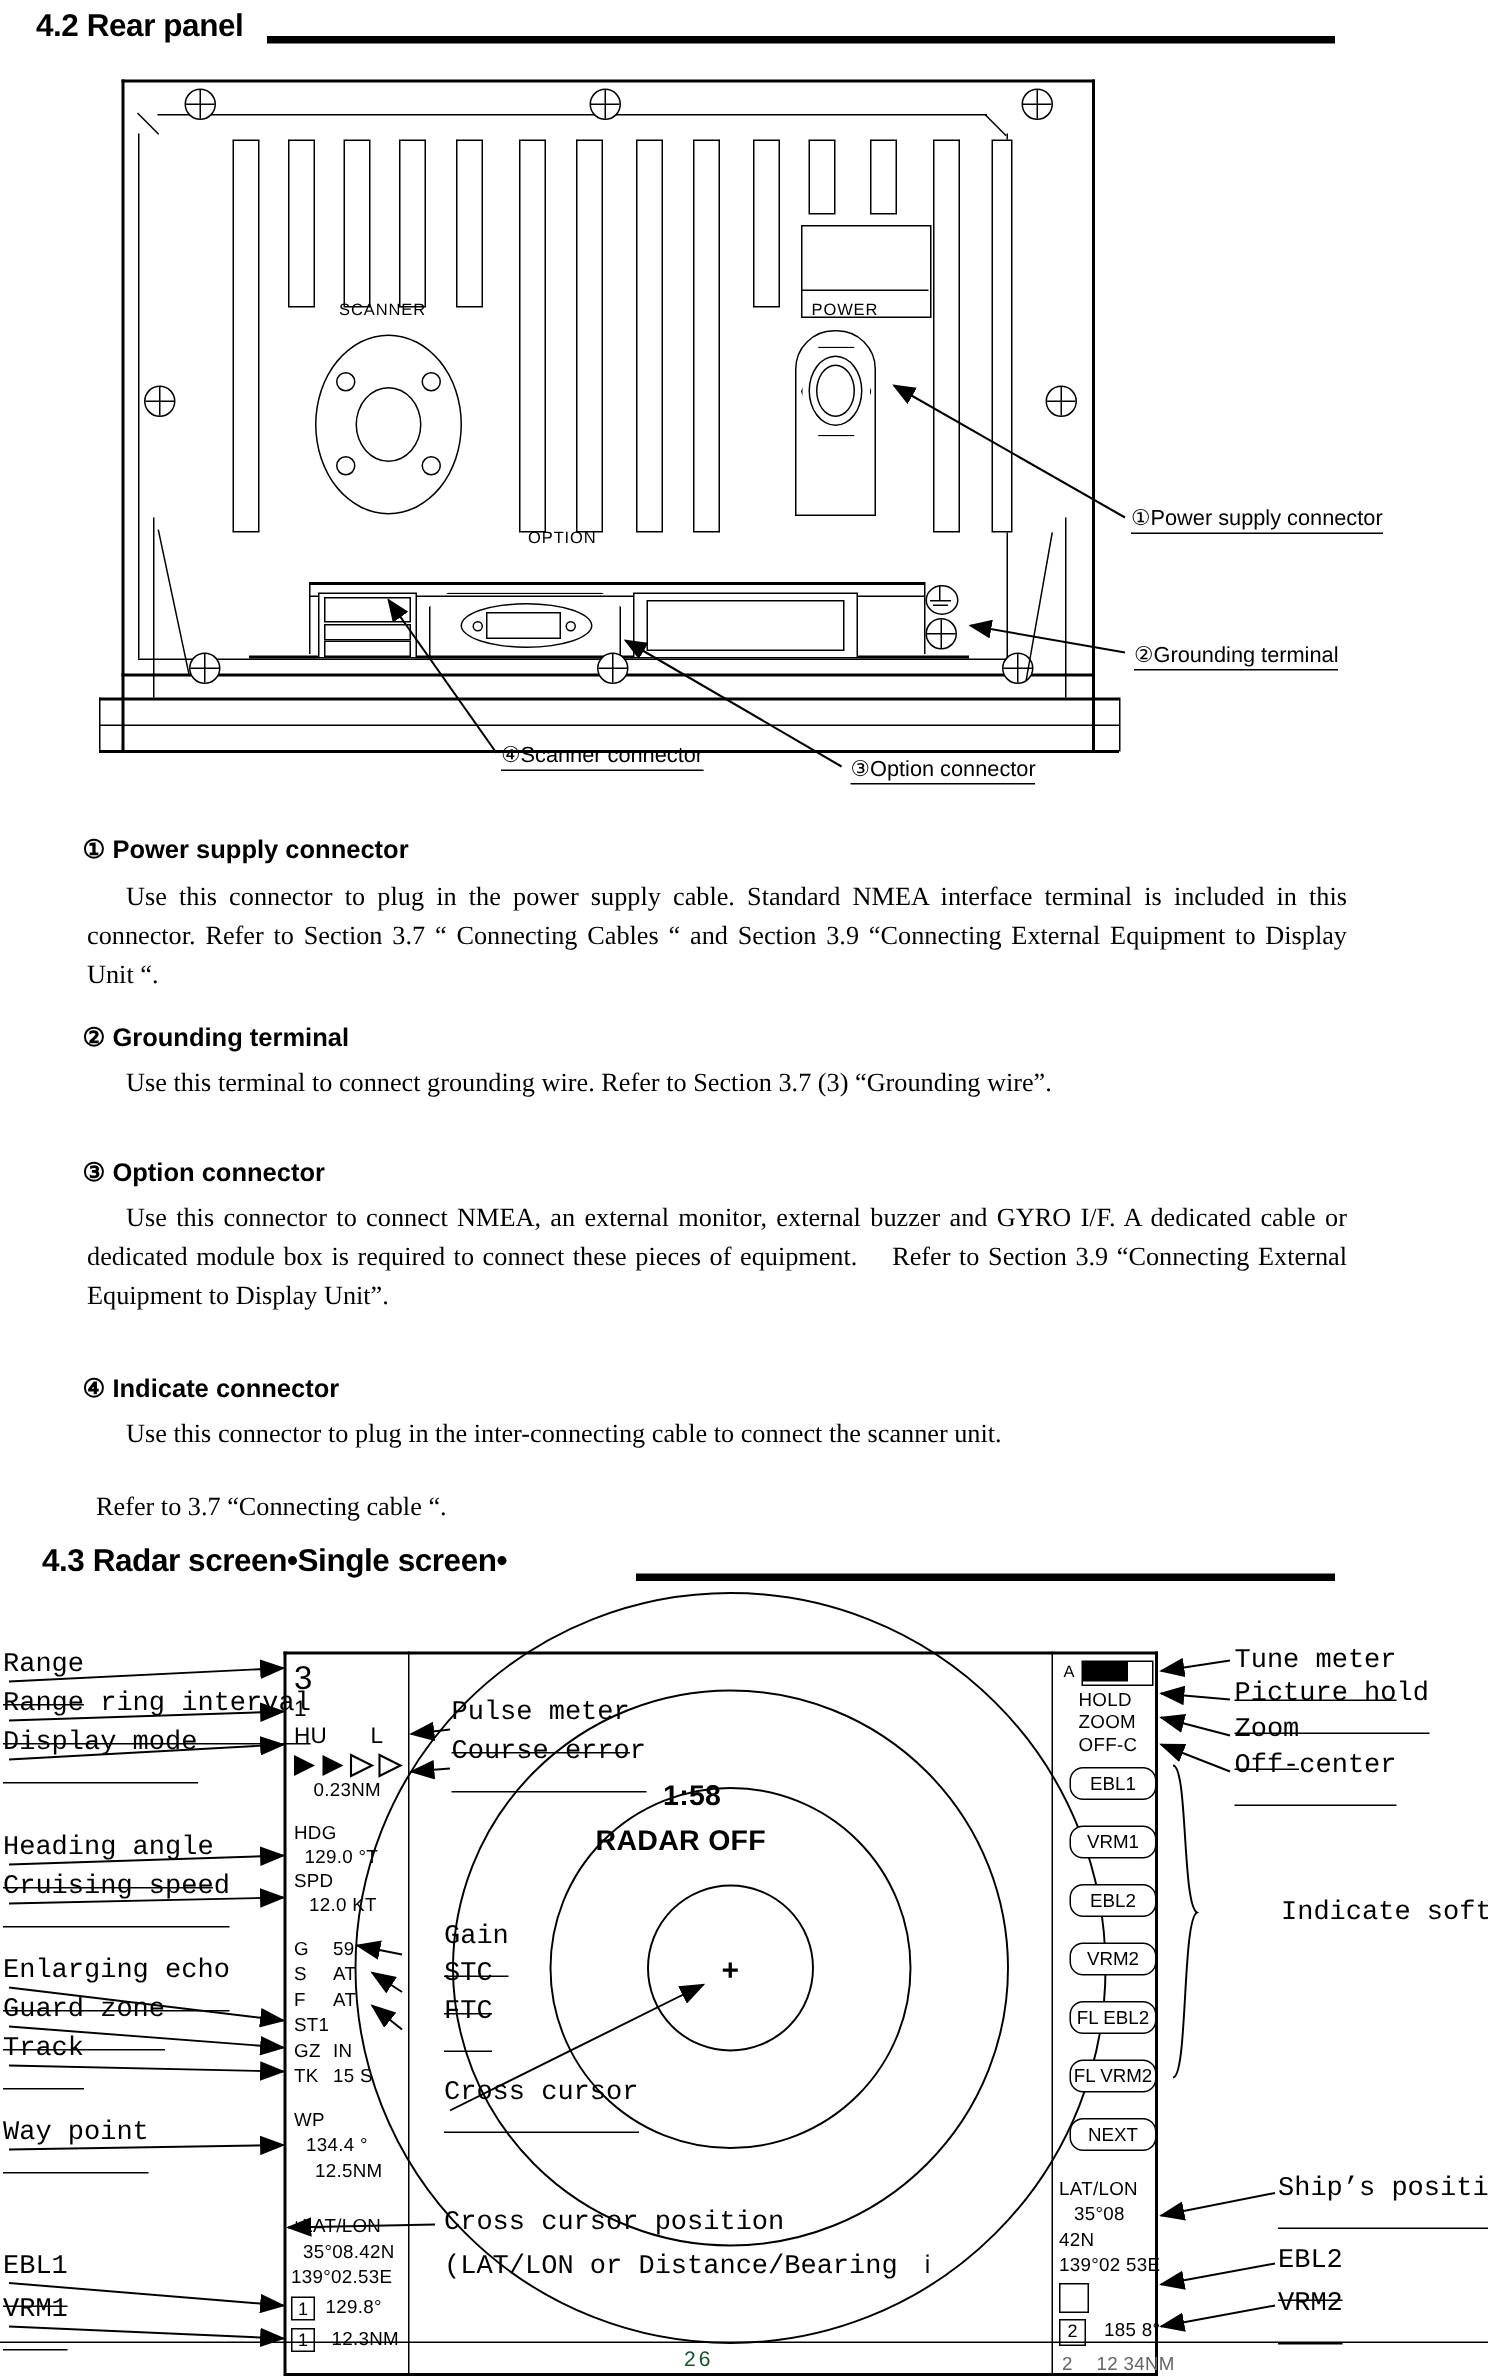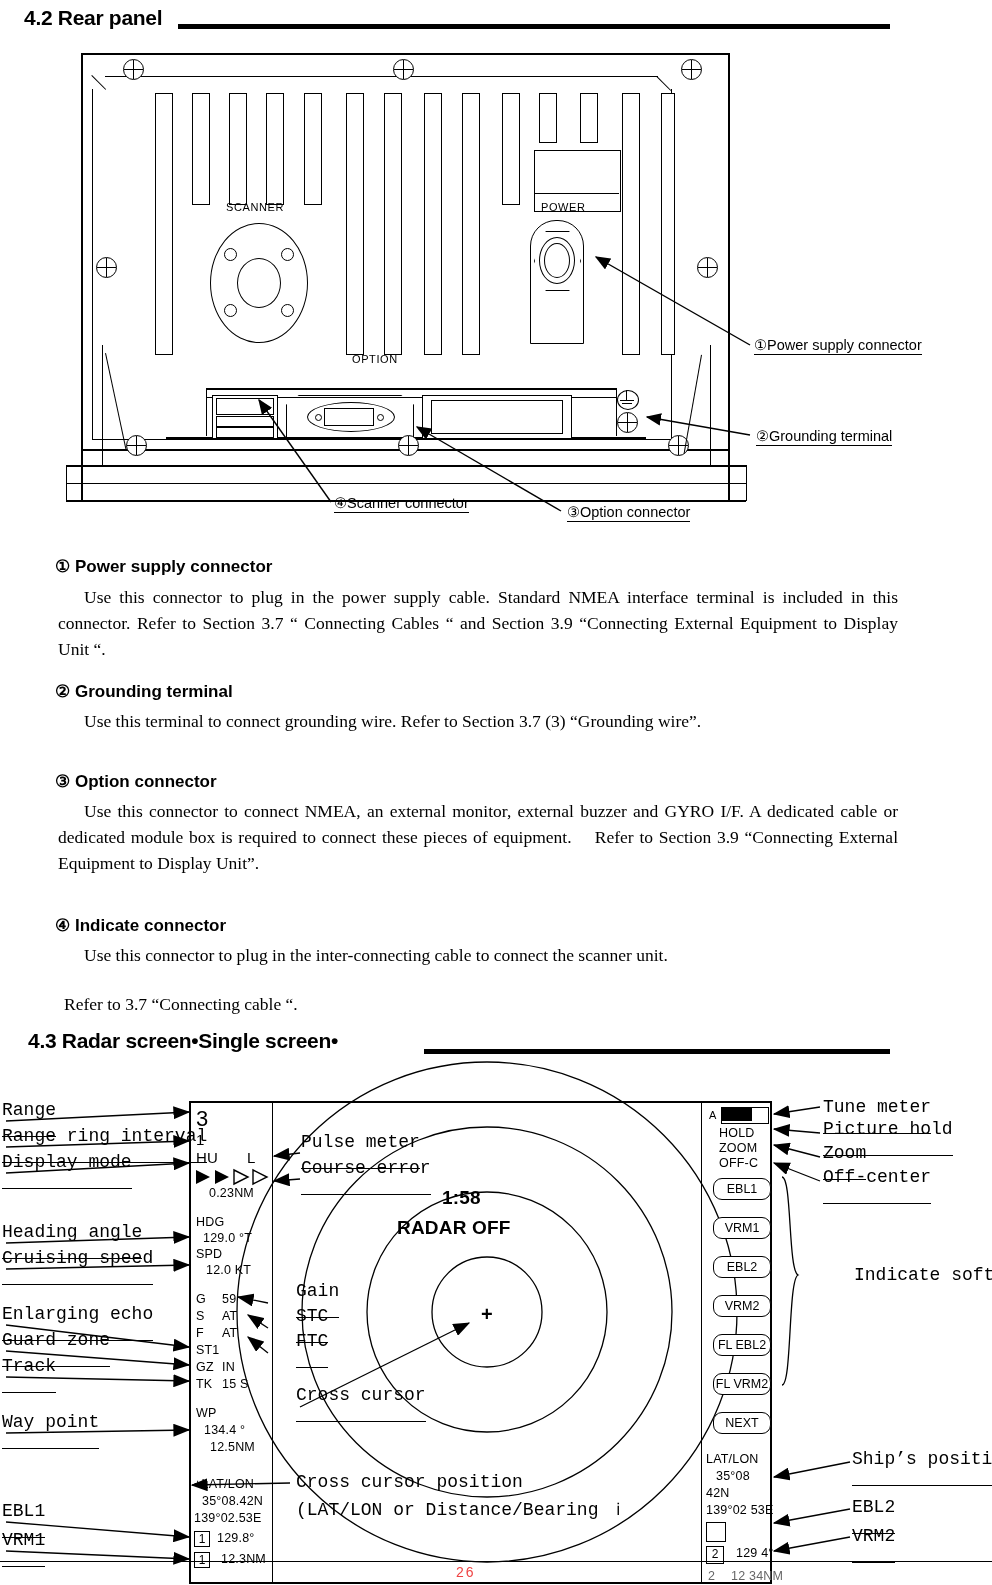--- a/index.html
+++ b/index.html
@@ -76,21 +76,21 @@
     background:#fff; font-family:"Liberation Sans", sans-serif;
     font-size:12.5px; text-align:center; line-height:20px; height:20px;
   }
   .numbox{
     position:absolute; border:1.6px solid #000; background:#fff;
     font-family:"Liberation Sans", sans-serif; font-size:12px;
     text-align:center; line-height:14px;
   }
   .pgnum{
     position:absolute; font-family:"Liberation Sans", sans-serif;
-    font-size:14px; color:#ef4444; letter-spacing:2px;
+    font-size:14px; color:#14532d; letter-spacing:2px;
   }
 </style>
 </head>
 <body>
 
 <div class="abs sec-head" style="left:24px; top:6px;">4.2 Rear panel</div>
 <div class="abs head-rule" style="left:178px; top:24px; width:712px;"></div>
 
 <div class="abs" style="left:0px; top:45px; width:992px; height:495px;margin-left:34px;">
 
@@ -305,21 +305,21 @@
   <div class="softkey" style="left:713px; top:288px; width:56px;">FL VRM2</div>
   <div class="softkey" style="left:713px; top:327px; width:56px;">NEXT</div>
 
   <div class="abs scr-txt" style="left:706px; top:367px;">LAT/LON</div>
   <div class="abs scr-txt" style="left:716px; top:384px;">35°08</div>
   <div class="abs scr-txt" style="left:706px; top:401px;">42N</div>
   <div class="abs scr-txt" style="left:706px; top:418px;">139°02  53E</div>
 
   <div class="abs" style="left:706px; top:437px; width:18px; height:18px; border:1.6px solid #000;"></div>
   <div class="numbox" style="left:706px; top:461px; width:16px; height:16px;">2</div>
-  <div class="abs scr-txt" style="left:736px; top:461px;">129  4°</div>
+  <div class="abs scr-txt" style="left:736px; top:461px;">185  8°</div>
   <div class="abs scr-txt" style="left:708px; top:484px; color:#666;">2</div>
   <div class="abs scr-txt" style="left:731px; top:484px; color:#666;">12  34NM</div>
 
   <svg class="abs" width="992" height="500" style="left:0; top:0; overflow:visible;">
     <defs>
       <marker id="ah2" markerWidth="13" markerHeight="10" refX="12" refY="5" orient="auto">
         <polygon points="0,0 13,5 0,10" fill="#000"></polygon>
       </marker>
       <marker id="ah2l" markerWidth="13" markerHeight="10" refX="12" refY="5" orient="auto">
         <polygon points="0,0 13,5 0,10" fill="#000"></polygon>

